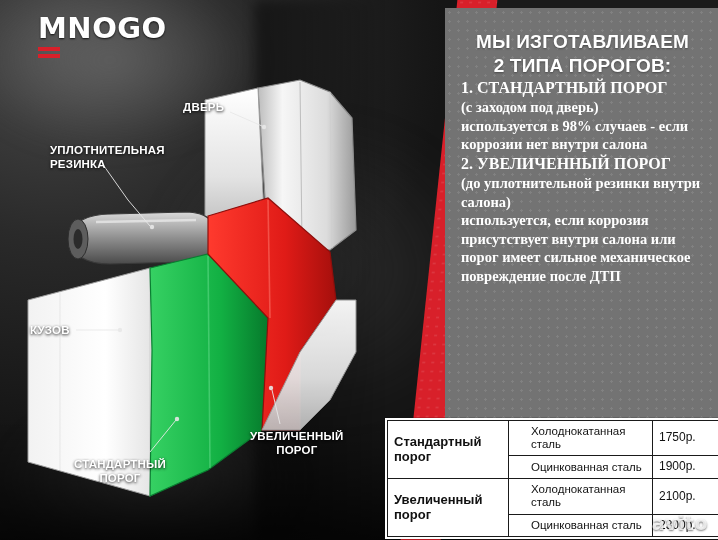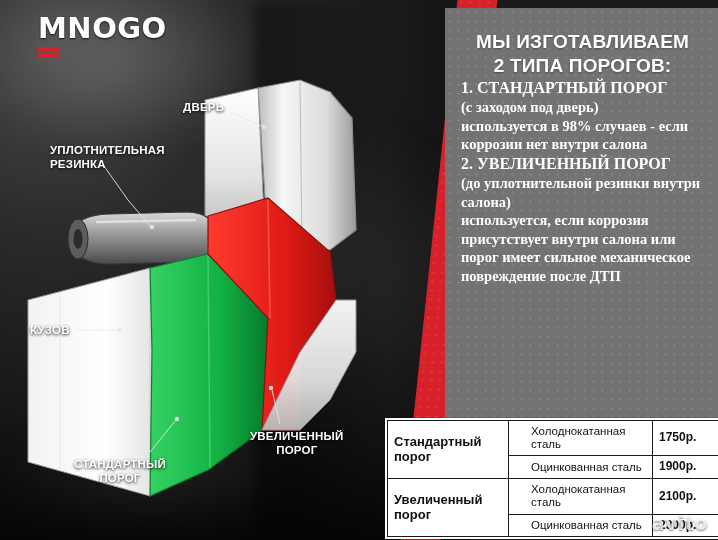--- a/index.html
+++ b/index.html
@@ -57,21 +57,21 @@
   .blk .sub{font-style:normal;}
   .blk p{margin:0;}
 
   
   .tbl{position:absolute;left:385px;top:418px;width:333px;background:#ffffff;border:2px solid #ffffff;
     box-shadow:0 0 0 1px rgba(0,0,0,.15);z-index:6;}
   table{border-collapse:collapse;width:100%;font-family:"Liberation Sans",sans-serif;}
   td{border:1px solid #1a1a1a;padding:4px 6px;font-size:11.5px;color:#111;line-height:1.15;}
   td.name{font-weight:bold;font-size:13px;width:108px;vertical-align:middle;}
   td.mat{font-size:11.5px;padding-left:22px;}
-  td.price{font-weight:bold;width:54px;text-align:left;font-size:12px;}
+  td.price{font-weight:normal;width:54px;text-align:left;font-size:12px;}
 
   .watermark{position:absolute;right:10px;bottom:6px;z-index:8;color:rgba(255,255,255,.78);
     font-size:19px;font-weight:bold;font-family:"DejaVu Sans",sans-serif;letter-spacing:.5px;
     text-shadow:0 1px 2px rgba(0,0,0,.5);}
 </style>
 </head>
 <body>
 
 <div id="root">
 

